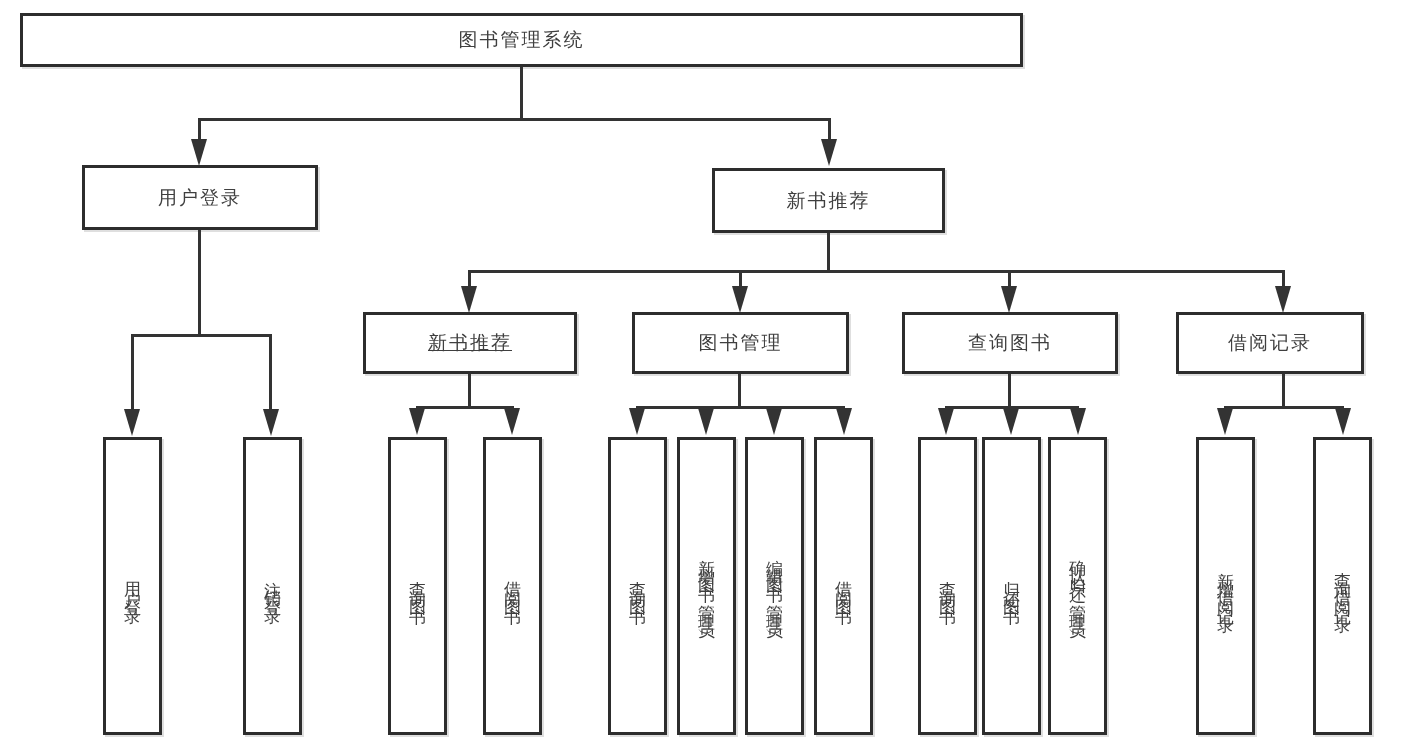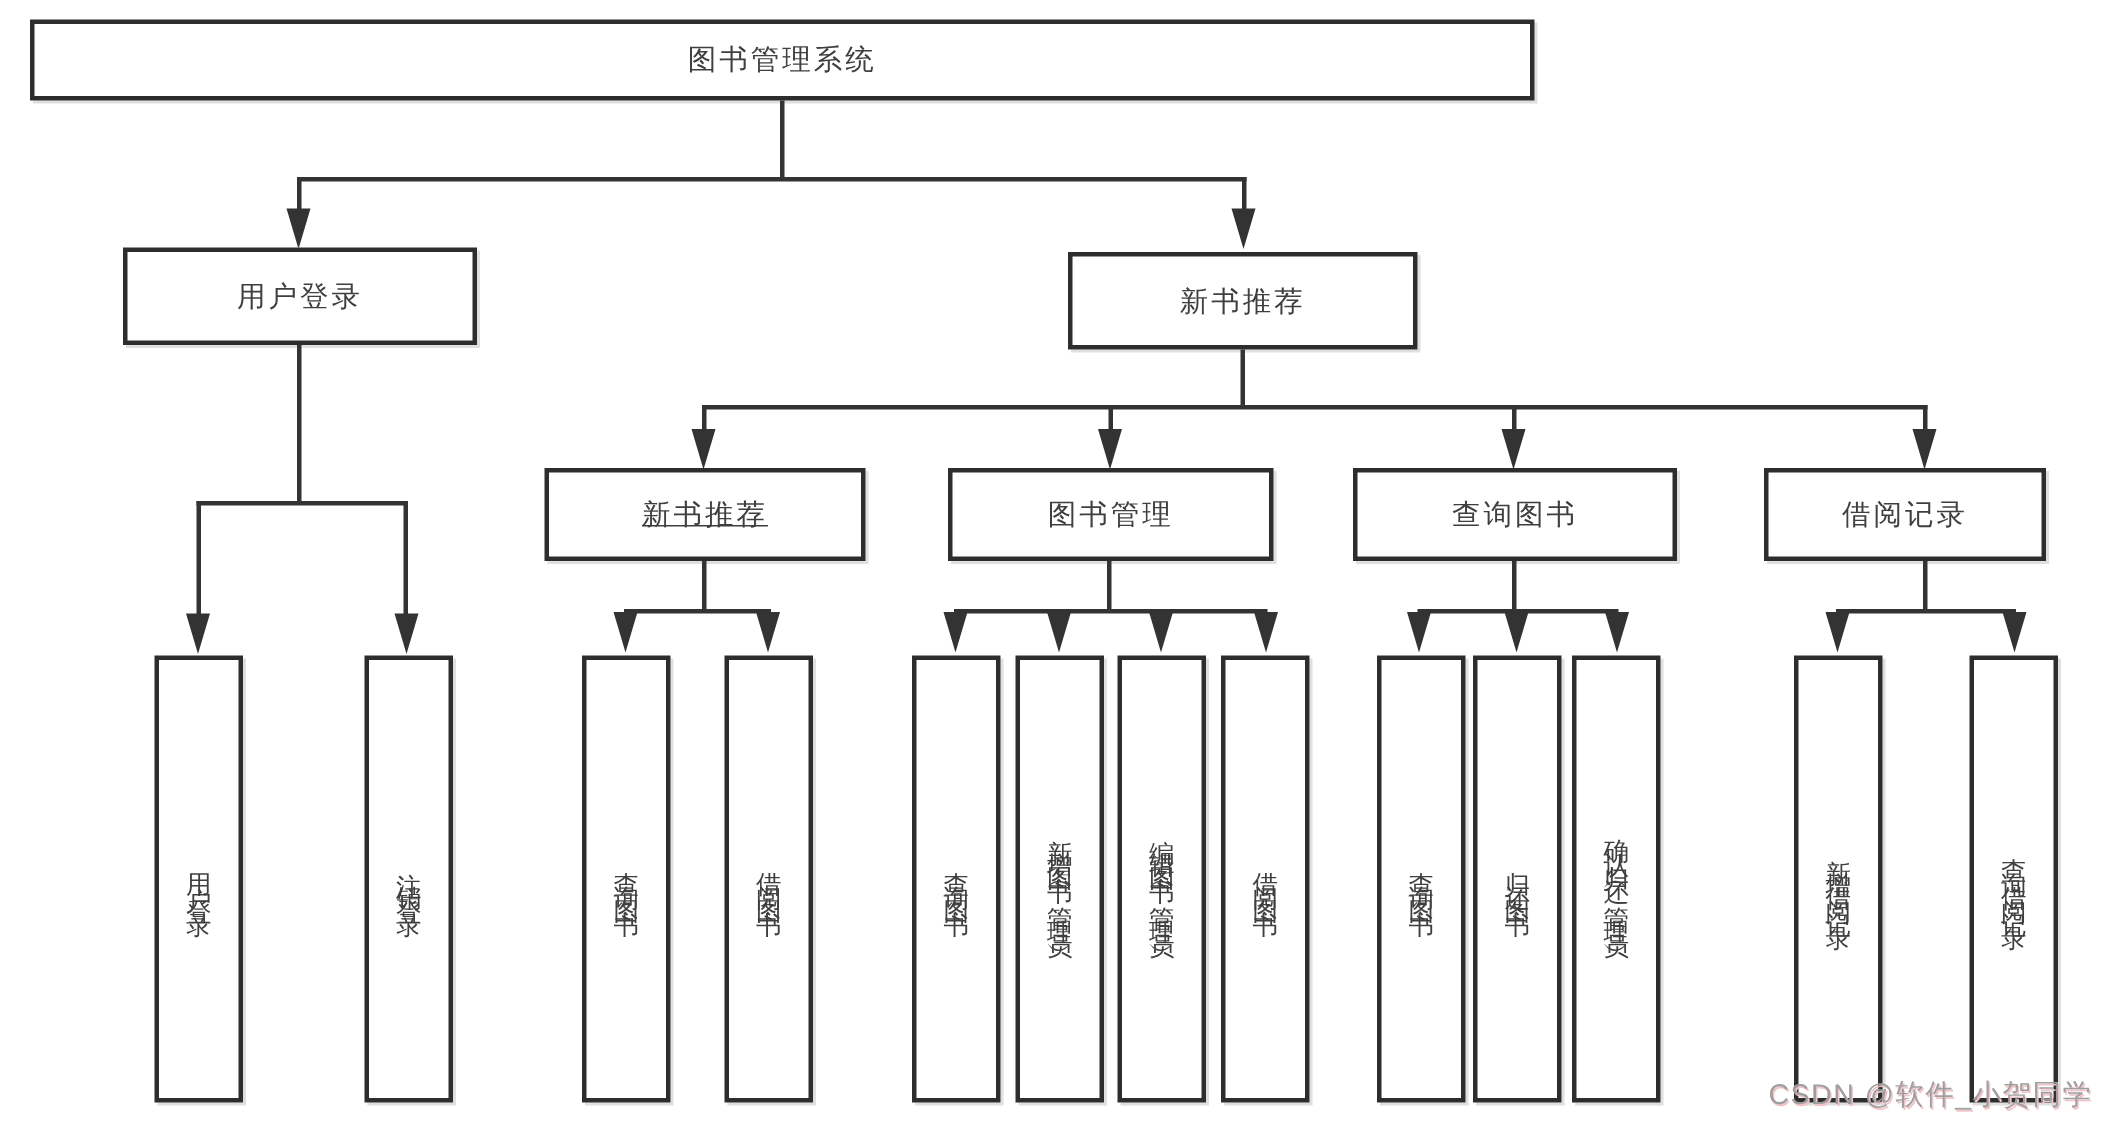--- a/index.html
+++ b/index.html
@@ -144,15 +144,14 @@
   <div class="node leaf" style="left:1048px;top:437px;width:59px;height:298px;">
     <span>确认归还（管理员）</span>
   </div>
   <div class="node leaf" style="left:1196px;top:437px;width:59px;height:298px;">
     <span>新增借阅记录</span>
   </div>
   <div class="node leaf" style="left:1313px;top:437px;width:59px;height:298px;">
     <span>查询借阅记录</span>
   </div>
 
-  <div id="watermark">CSDN @软件_小贺同学</div>
 
 </div>
 
 </body></html>

